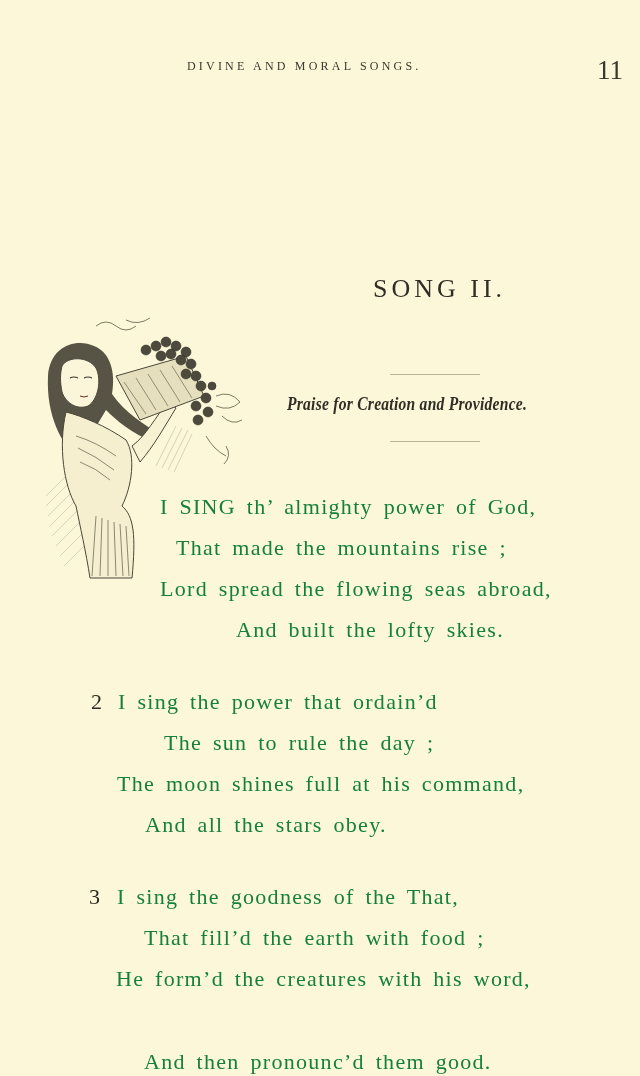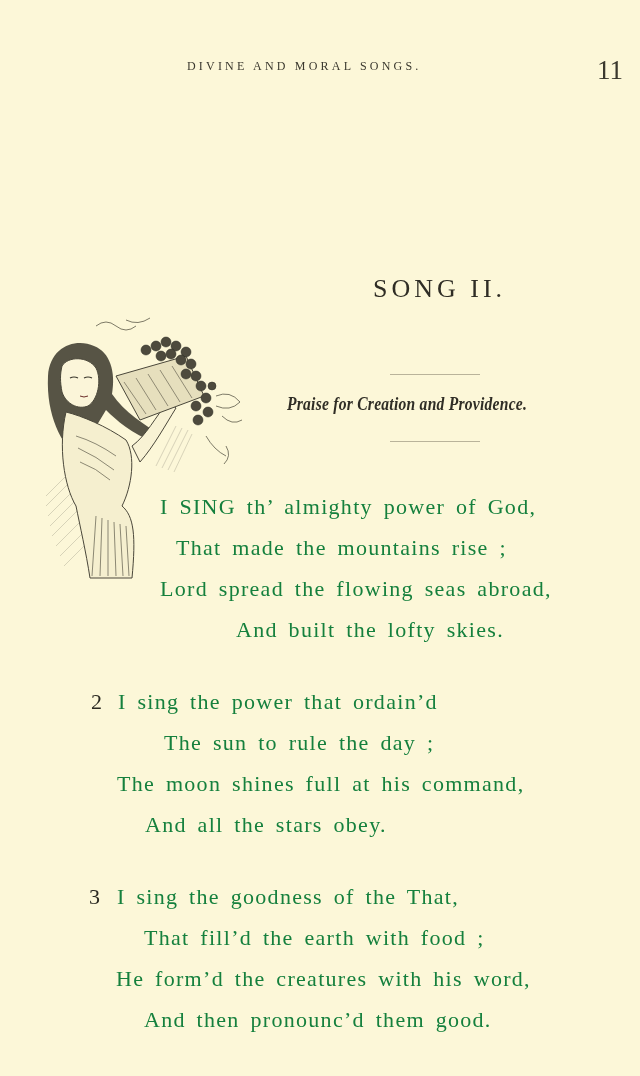--- a/index.html
+++ b/index.html
@@ -135,13 +135,13 @@
 <div class="stanza-num" style="top:689px; left:91px;">2</div>
 <div class="verse-line" style="top:689px; left:118px;">I sing the power that ordain’d</div>
 <div class="verse-line" style="top:730px; left:145px;margin-left:19px;">The sun to rule the day ;</div>
 <div class="verse-line" style="top:771px; left:117px;">The moon shines full at his command,</div>
 <div class="verse-line" style="top:812px; left:145px;">And all the stars obey.</div>
 
 <div class="stanza-num" style="top:884px; left:89px;">3</div>
 <div class="verse-line" style="top:884px; left:117px;">I sing the goodness of the That,</div>
 <div class="verse-line" style="top:925px; left:144px;">That fill’d the earth with food ;</div>
 <div class="verse-line" style="top:966px; left:116px;">He form’d the creatures with his word,</div>
-<div class="verse-line" style="top:1007px; left:144px;text-align:right;">And then pronounc’d them good.</div>
+<div class="verse-line" style="top:1049px; left:144px;text-align:right;">And then pronounc’d them good.</div>
 
 </body></html>

